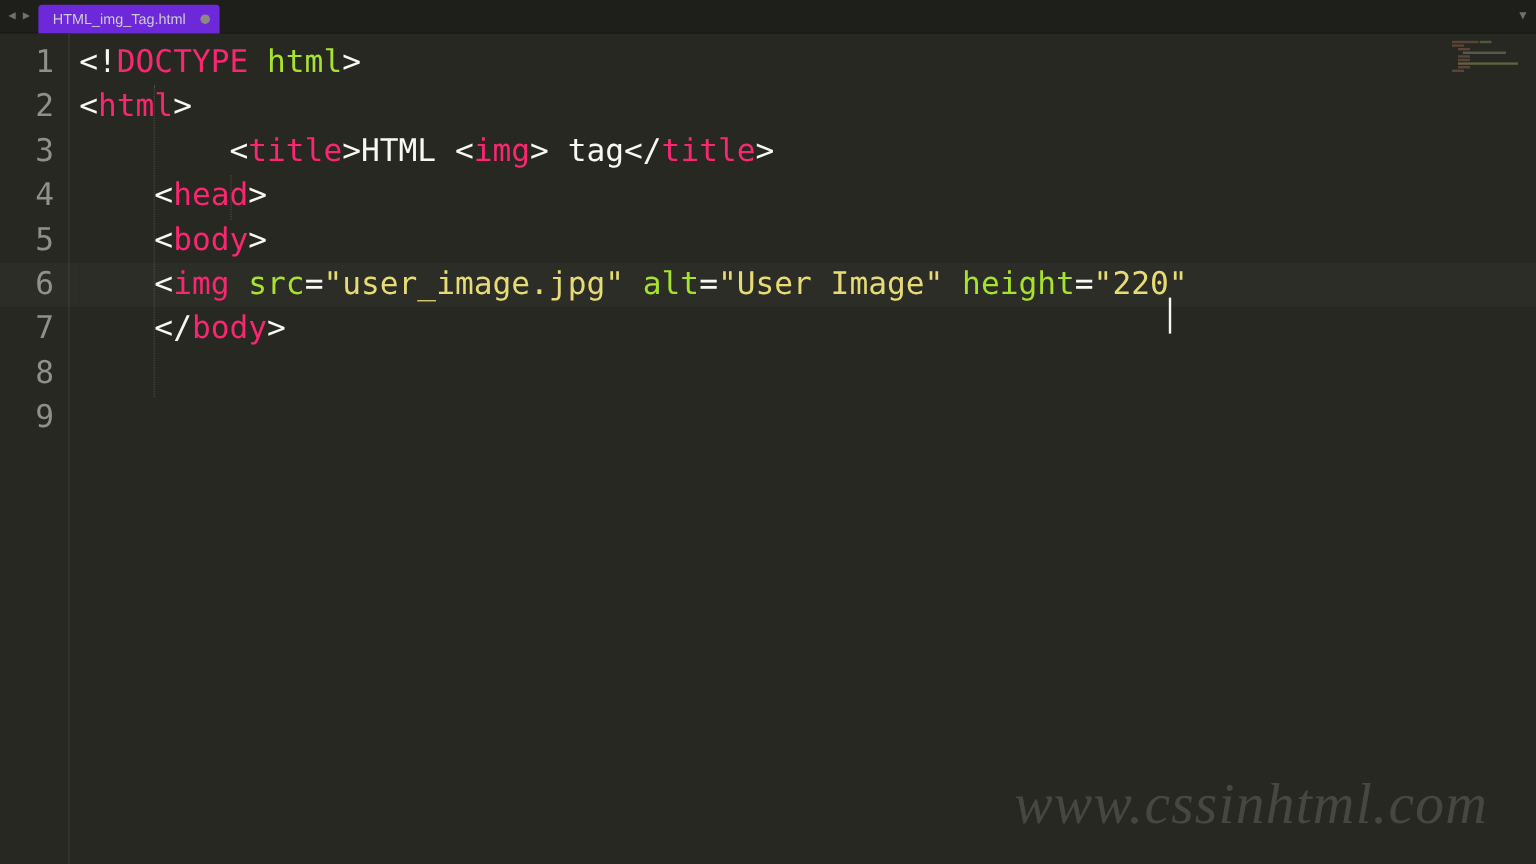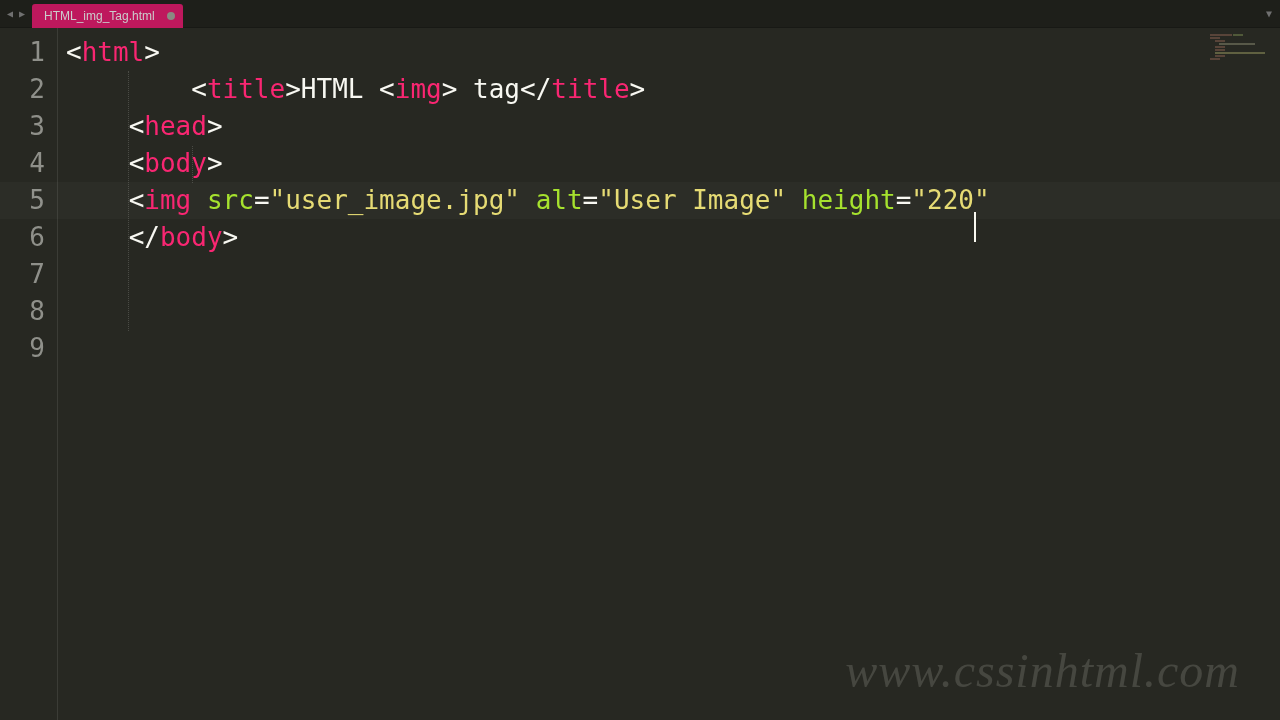--- a/index.html
+++ b/index.html
@@ -27,21 +27,21 @@
   width: 12px;
   height: 12px;
   display: flex;
   align-items: center;
   justify-content: center;
   color: #707070;
   font-size: 10px;
   cursor: pointer;
 }
 .tab {
-  background: #be185d;
+  background: #6d28d9;
   height: 24px;
   margin-top: 4px;
   padding: 0 28px 0 12px;
   display: flex;
   align-items: center;
   color: #ccc;
   font-size: 12px;
   font-family: sans-serif;
   position: relative;
   border-radius: 3px 3px 0 0;
@@ -186,20 +186,21 @@
     <div class="line-number">6</div>
     <div class="line-number">7</div>
     <div class="line-number">8</div>
     <div class="line-number">9</div>
   </div>
 
   <div class="code-area">
     <div class="indent-guide" style="left: 70px; top: 43px; height: 260px;"></div>
     <div class="indent-guide" style="left: 134px; top: 118px; height: 37px;"></div>
 
+    <div class="code-line"><span class="punct">&lt;!</span><span class="doctype">DOCTYPE</span><span> </span><span class="attr">html</span><span class="punct">&gt;</span></div>
 
     <div class="code-line"><span class="punct">&lt;</span><span class="tag">html</span><span class="punct">&gt;</span></div>
 
     <div class="code-line"><span>        </span><span class="punct">&lt;</span><span class="tag">title</span><span class="punct">&gt;</span><span class="text">HTML </span><span class="punct">&lt;</span><span class="tag">img</span><span class="punct">&gt;</span><span class="text"> tag</span><span class="punct">&lt;/</span><span class="tag">title</span><span class="punct">&gt;</span></div>
 
     <div class="code-line"><span>    </span><span class="punct">&lt;</span><span class="tag">head</span><span class="punct">&gt;</span></div>
 
 
     <div class="code-line"><span>    </span><span class="punct">&lt;</span><span class="tag">body</span><span class="punct">&gt;</span></div>
 

